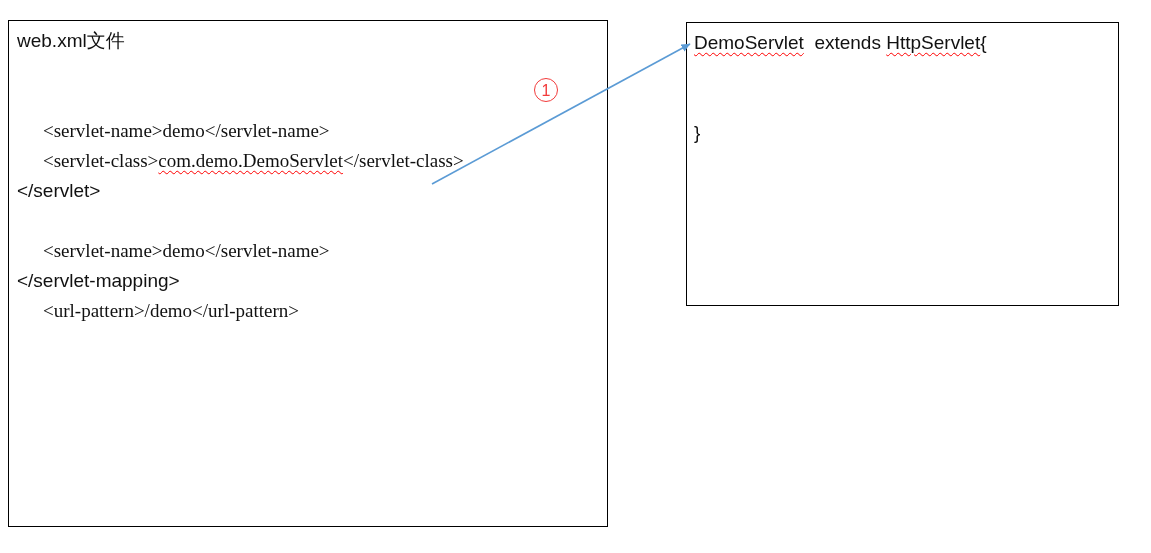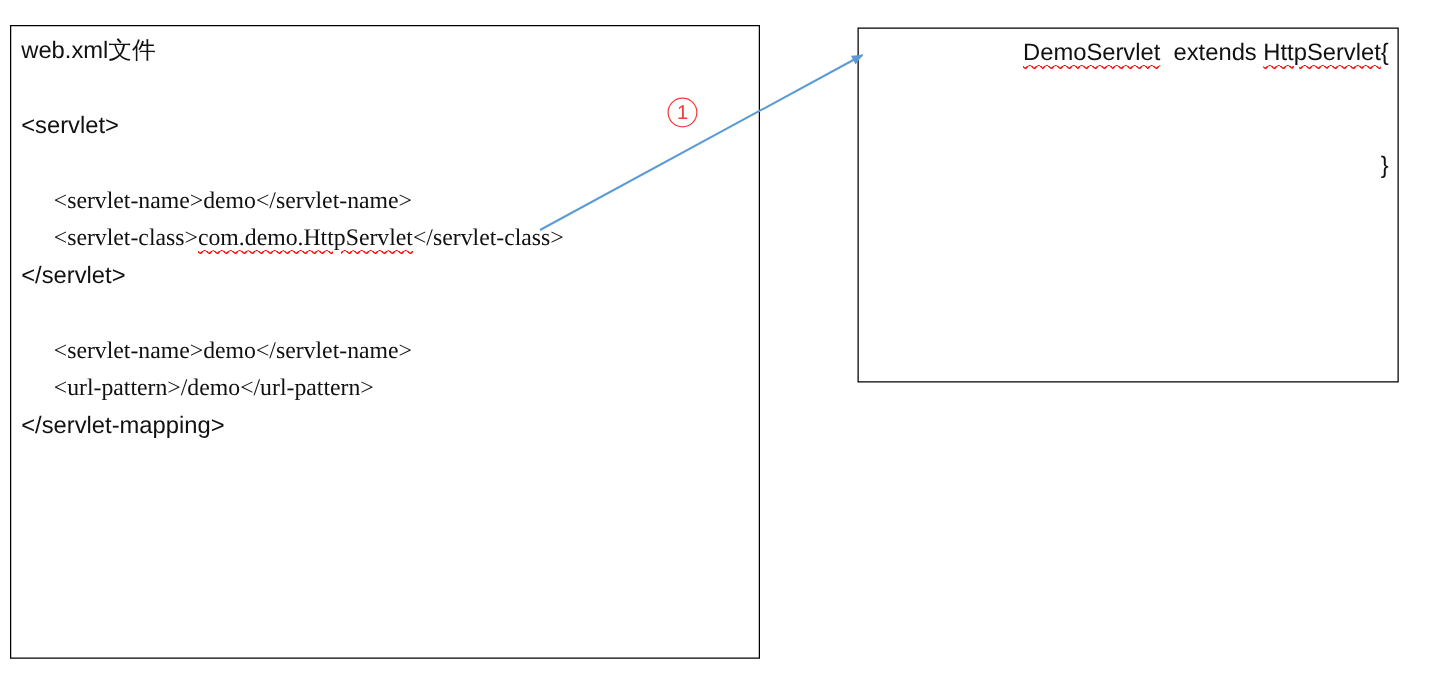--- a/index.html
+++ b/index.html
@@ -28,21 +28,20 @@
     width: 600px;
     height: 507px;
     padding: 5px 8px;
   }
   .right-box {
     left: 686px;
     top: 22px;
     width: 433px;
     height: 284px;
     padding: 5px 7px;
-    text-align: right;
   }
   .line {
     white-space: pre;
     font-size: 19px;
     line-height: 30px;
     color: #111111;
     min-height: 30px;
   }
   .indent {
     padding-left: 26px;
@@ -80,29 +79,28 @@
   }
 </style>
 </head>
 <body>
 
 <div class="canvas">
 
   <div class="box left-box">
     <div class="line">web.xml文件</div>
     <div class="line"></div>
-    <div class="line">&lt;servlet&gt;</div>
     <div class="line"></div>
     <div class="line indent">&lt;servlet-name&gt;demo&lt;/servlet-name&gt;</div>
-    <div class="line indent"><span>&lt;servlet-class&gt;</span><span class="squiggle">com.demo.HttpServlet</span><span>&lt;/servlet-class&gt;</span></div>
+    <div class="line indent"><span>&lt;servlet-class&gt;</span><span class="squiggle">com.demo.DemoServlet</span><span>&lt;/servlet-class&gt;</span></div>
     <div class="line">&lt;/servlet&gt;</div>
     <div class="line"></div>
     <div class="line indent">&lt;servlet-name&gt;demo&lt;/servlet-name&gt;</div>
+    <div class="line">&lt;/servlet-mapping&gt;</div>
     <div class="line indent">&lt;url-pattern&gt;/demo&lt;/url-pattern&gt;</div>
-    <div class="line">&lt;/servlet-mapping&gt;</div>
   </div>
 
   <div class="box right-box">
     <div class="line"><span class="squiggle">DemoServlet</span><span>  extends </span><span class="squiggle">HttpServlet</span><span>{</span></div>
     <div class="line"></div>
     <div class="line"></div>
     <div class="line">}</div>
   </div>
 
   <svg class="arrow-layer" width="1151" height="553" viewBox="0 0 1151 553">

